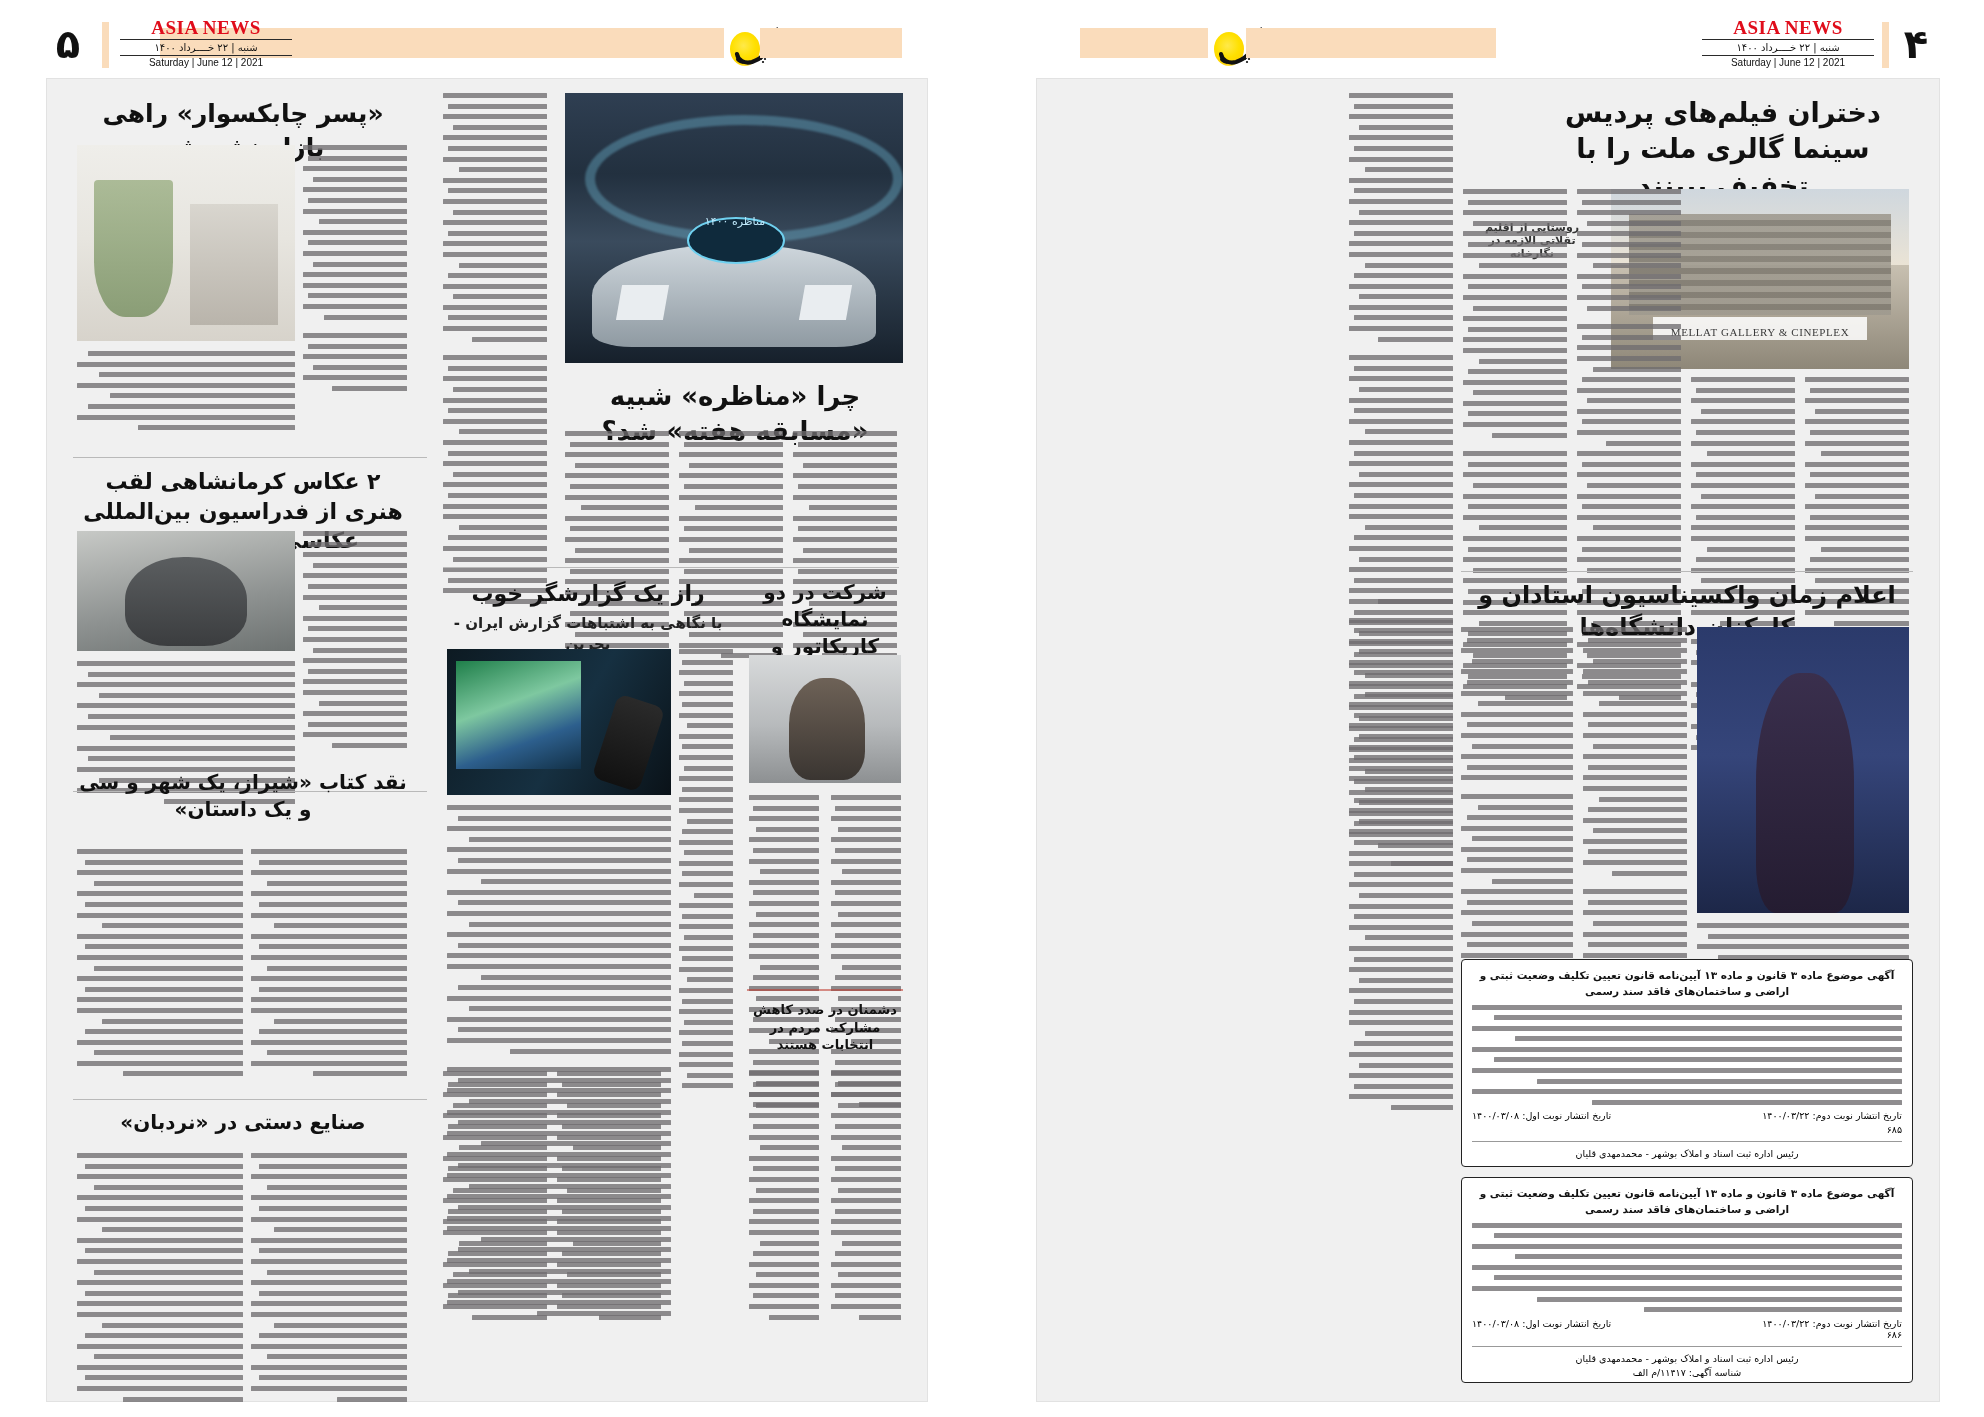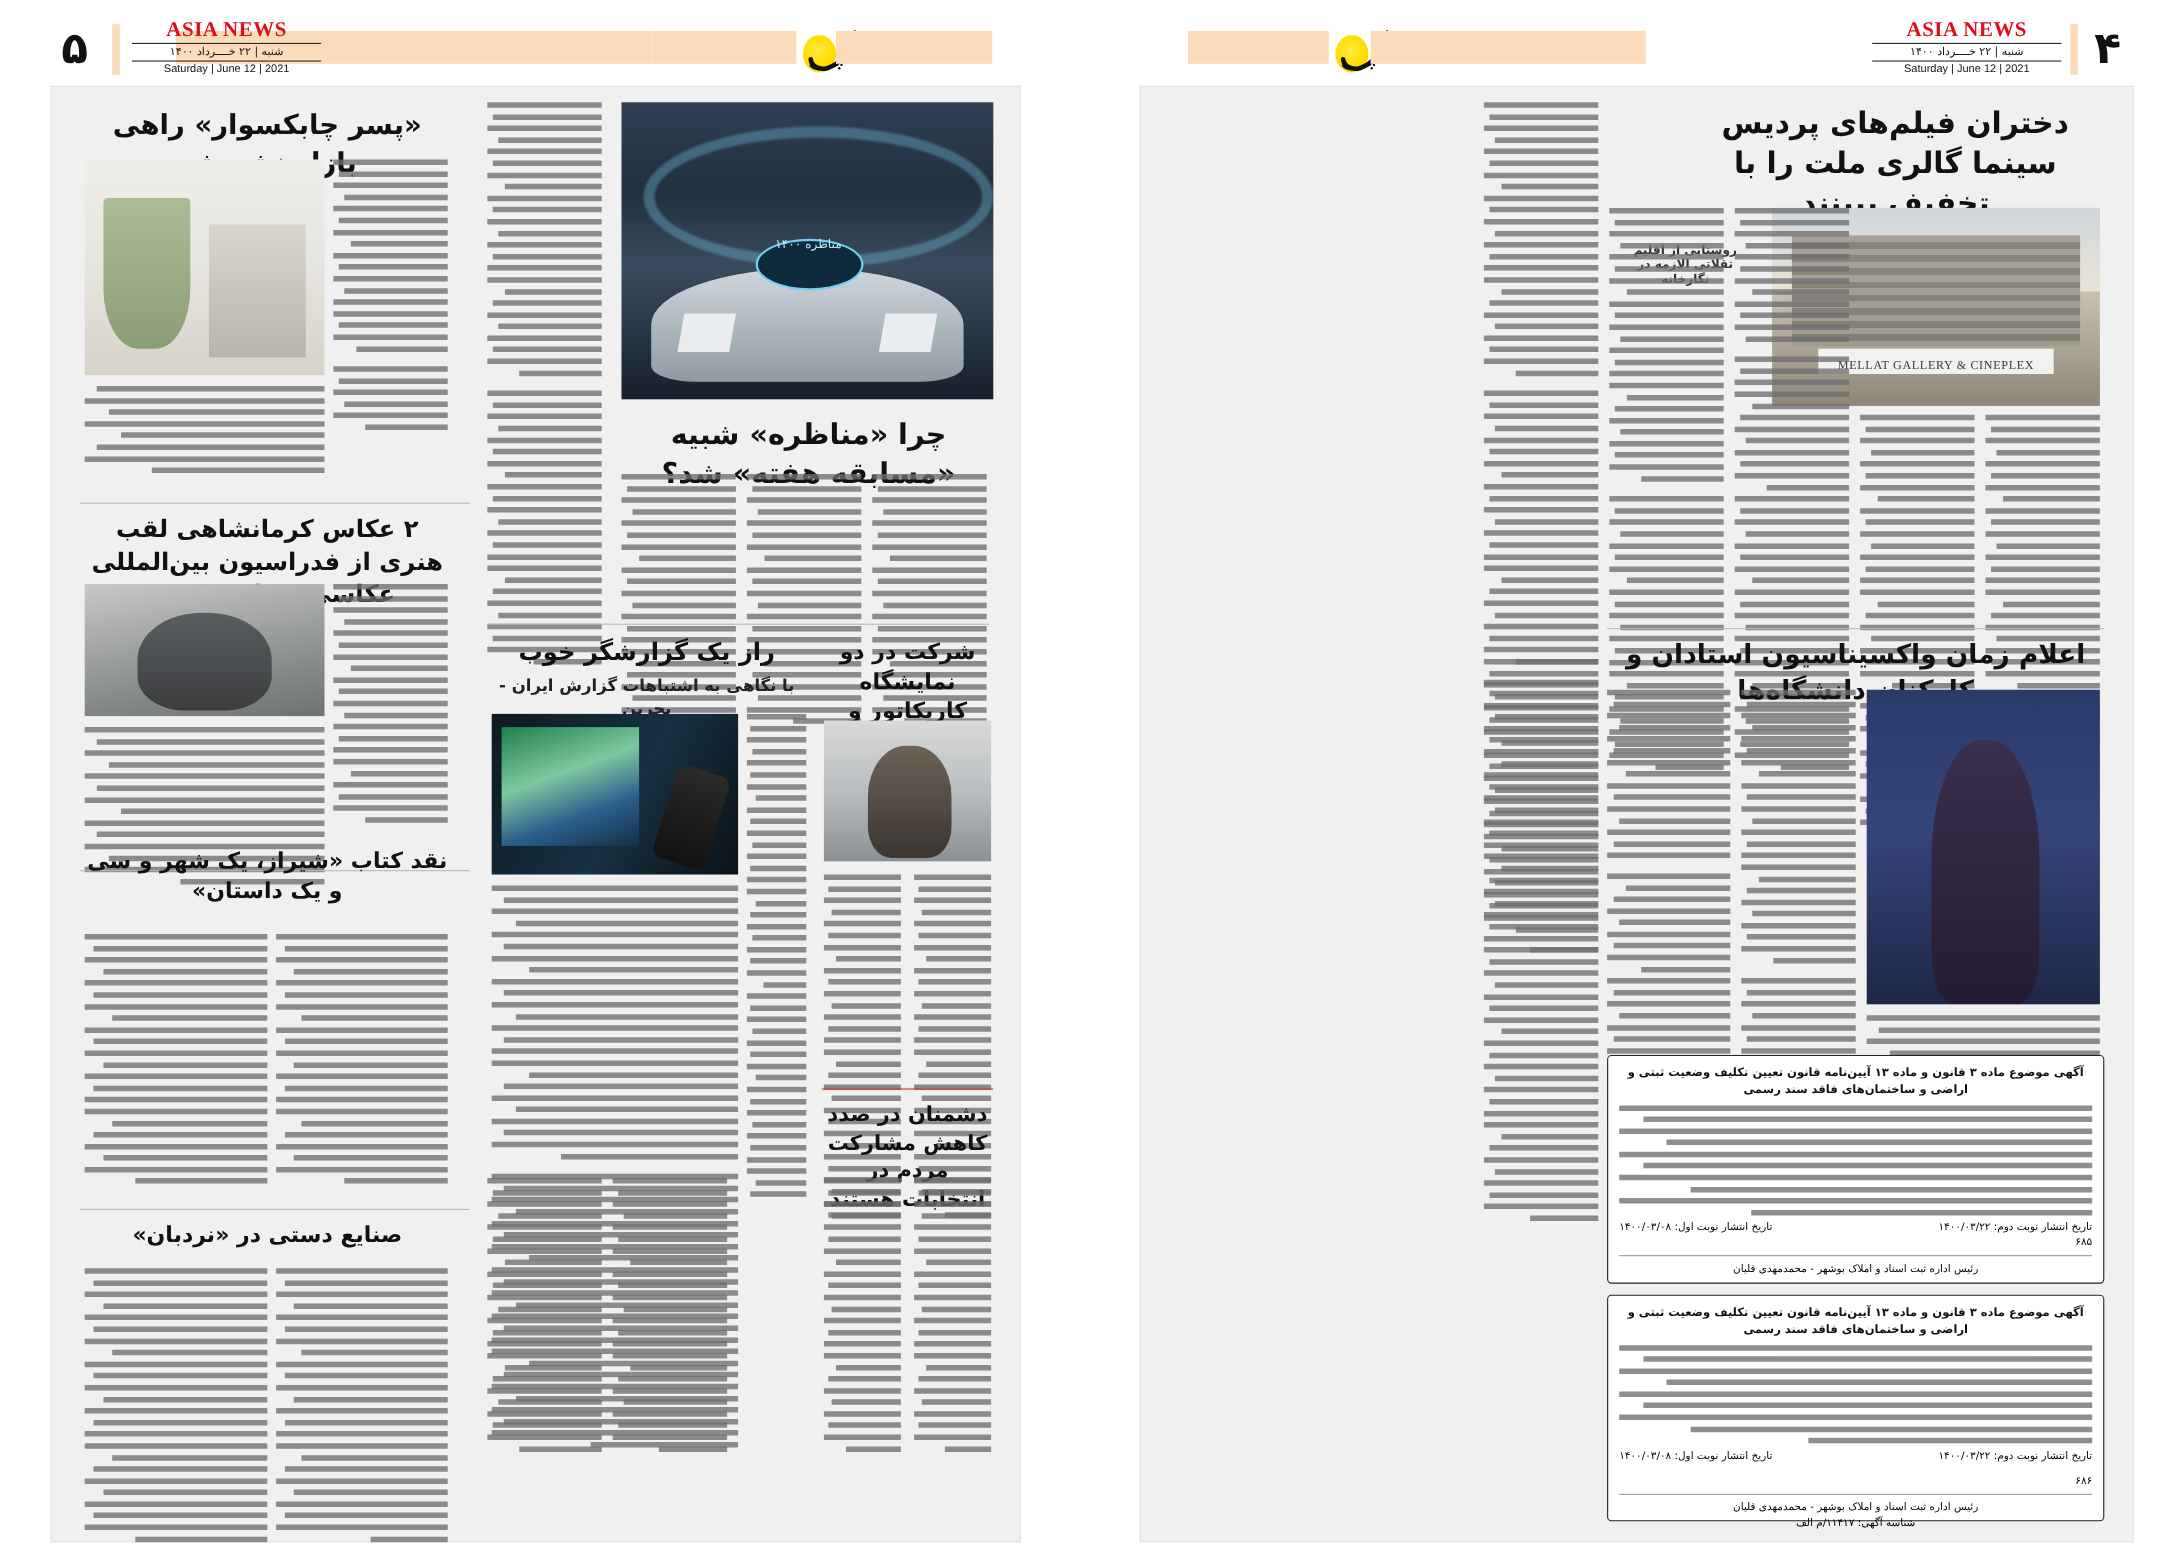--- a/index.html
+++ b/index.html
@@ -738,21 +738,21 @@
           <div class="ln s95"></div>
           <div class="ln s100"></div>
         <div class="ln s90"></div>
           <div class="ln s100"></div>
           <div class="ln s60"></div>
       </div>
     </div>
 
     <div class="redrule" style="position:absolute;left:700px;top:910px;width:156px;"></div>
 
-    <div class="hl h1" style="position:absolute;left:700px;top:922px;width:156px;font-size:19px;">دشمنان در صدد کاهش مشارکت مردم در انتخابات هستند</div>
+    <div class="hl h1" style="position:absolute;left:700px;top:922px;width:156px;font-size:13px;">دشمنان در صدد کاهش مشارکت مردم در انتخابات هستند</div>
 
     <div class="col" style="left:702px;top:992px;width:70px;">
       <div class="txt">
         <div class="ln s100"></div>
           <div class="ln s95"></div>
           <div class="ln s100"></div>
         <div class="ln s90"></div>
           <div class="ln s100"></div>
           <div class="ln s95"></div>
         <div class="ln s100"></div>
@@ -1313,21 +1313,21 @@
             <div class="ln s95"></div>
           <div class="ln s100"></div>
             <div class="ln s85"></div>
             <div class="ln s60"></div>
         </div>
       </div>
       <div style="display:flex;justify-content:space-between;margin-top:4px;">
         <div style="font-size:9.5px;">تاریخ انتشار نوبت دوم: ۱۴۰۰/۰۳/۲۲</div>
         <div style="font-size:9.5px;">تاریخ انتشار نوبت اول: ۱۴۰۰/۰۳/۰۸</div>
       </div>
-      <div style="font-size:9.5px;margin-top:12px;">۶۸۶</div>
+      <div style="font-size:9.5px;margin-top:0;">۶۸۶</div>
       <div class="sep"></div>
       <div style="font-size:9.5px;text-align:center;">رئیس اداره ثبت اسناد و املاک بوشهر - محمدمهدی قلیان</div>
       <div style="font-size:9.5px;text-align:center;margin-top:3px;">شناسه آگهی: ۱۱۴۱۷/م الف</div>
     </div>
 
     <div class="col" style="right:486px;top:520px;width:104px;">
       <div class="txt">
         <div class="ln s100"></div>
           <div class="ln s95"></div>
           <div class="ln s100"></div>

